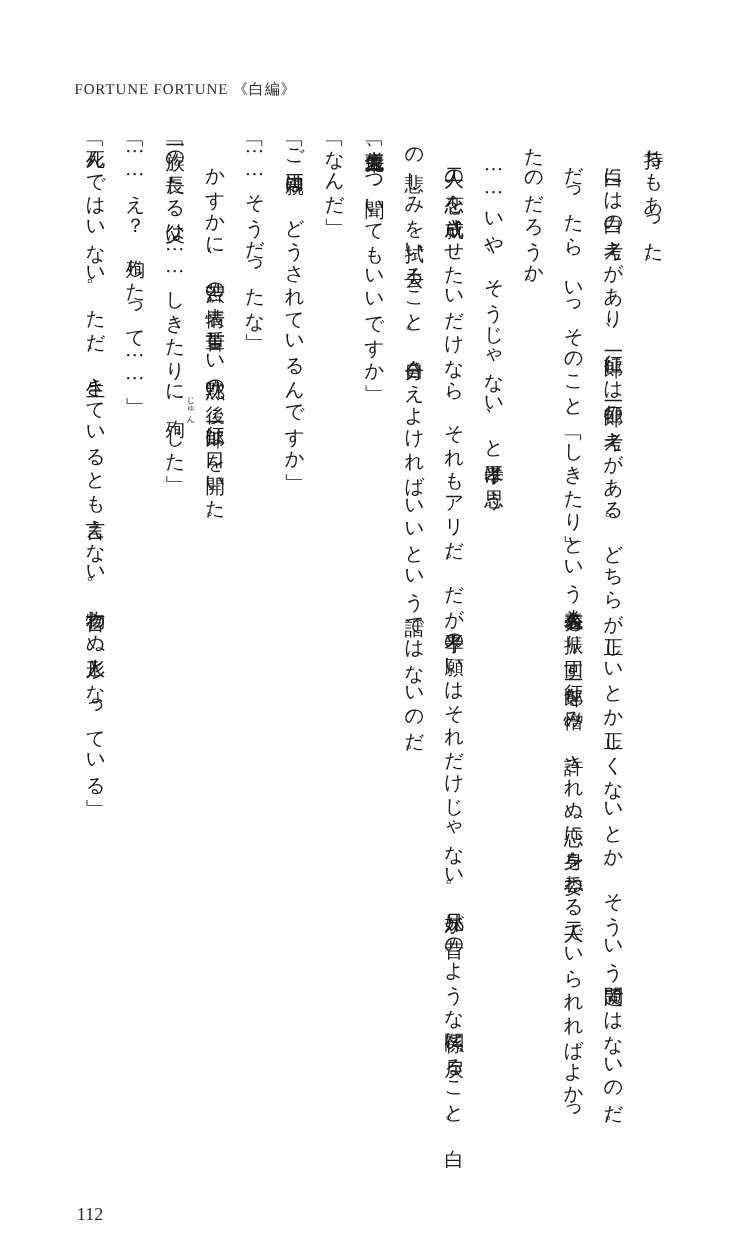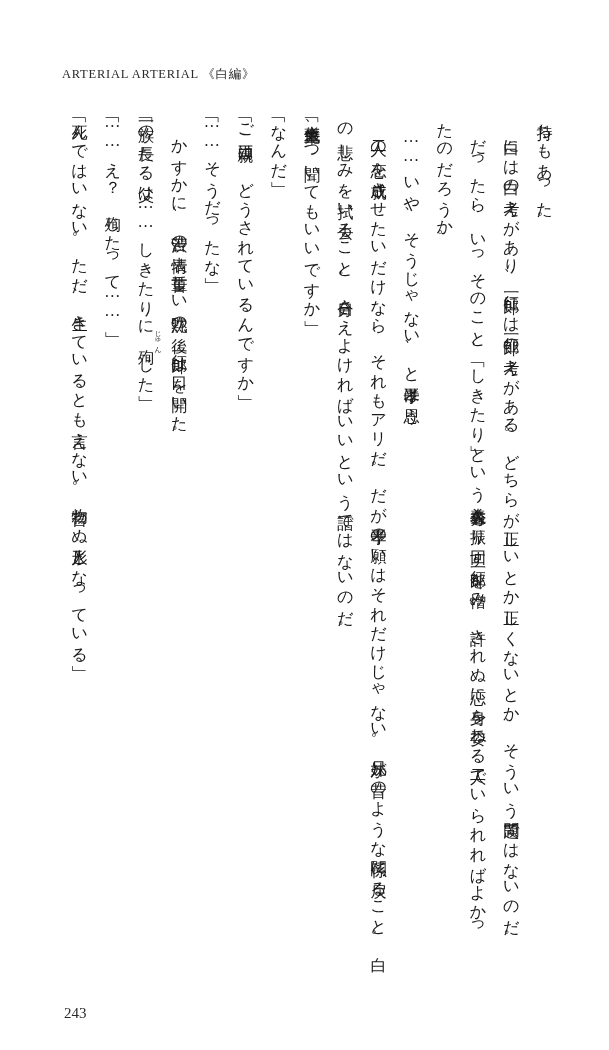--- a/index.html
+++ b/index.html
@@ -67,35 +67,35 @@
     font-family: "Liberation Serif", "DejaVu Serif", serif;
     font-size: 15px;
     color: #2b2b2b;
   }
 </style>
 </head>
 <body>
 
 <div id="page">
 
-  <div id="running-head">ARTERIAL ARTERIAL 《白編》</div>
+  <div id="running-head">FORTUNE FORTUNE 《白編》</div>
 
   <div id="body-text">
     <p>持ちもあった。</p>
     <p class="indent">白には白の考えがあり、征一郎には征一郎の考えがある。どちらが正しいとか正しくないとか、そういう問題ではないのだ。</p>
     <p class="indent">だったら、いっそのこと、「しきたり」という大義名分を振り回す征一郎を憎み、許されぬ恋に身を委ねる二人でいられればよかったのだろうか。</p>
     <p class="indent">……いや、そうじゃない、と孝平は思う。</p>
     <p class="indent">二人の恋を成就させたいだけなら、それもアリだ。だが孝平の願いはそれだけじゃない。兄妹が昔のような関係に戻ること。白の悲しみを拭い去ること。自分さえよければいいという話ではないのだ。</p>
     <p>「東儀先輩、一つ聞いてもいいですか」</p>
     <p>「なんだ」</p>
     <p>「ご両親は、どうされているんですか」</p>
     <p>「……そうだったな」</p>
     <p class="indent">かすかに、苦渋の表情。重苦しい沈黙の後、征一郎は口を開いた。</p>
     <p>
       <span>「一族の長たる父は……しきたりに</span><ruby><span>殉</span><rt>じゅん</rt></ruby><span>じた」</span>
     </p>
     <p>「……え？　殉じたって……」</p>
     <p>「死んではいない。ただ、生きているとも言えない。物言わぬ人形となっている」</p>
   </div>
 
-  <div id="page-number">243</div>
+  <div id="page-number">112</div>
 
 </div>
 
 </body></html>

